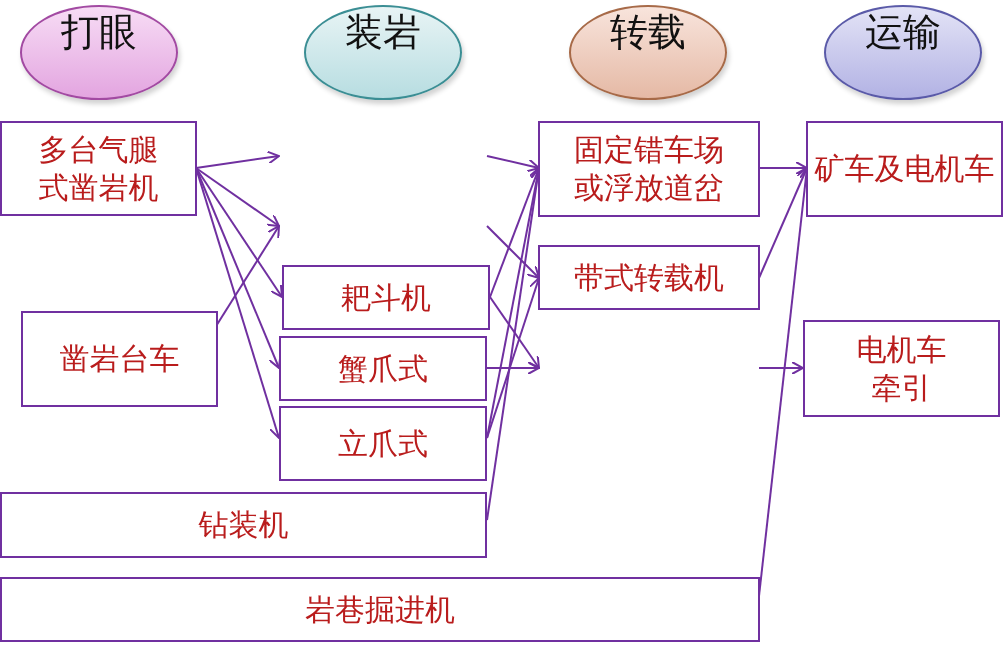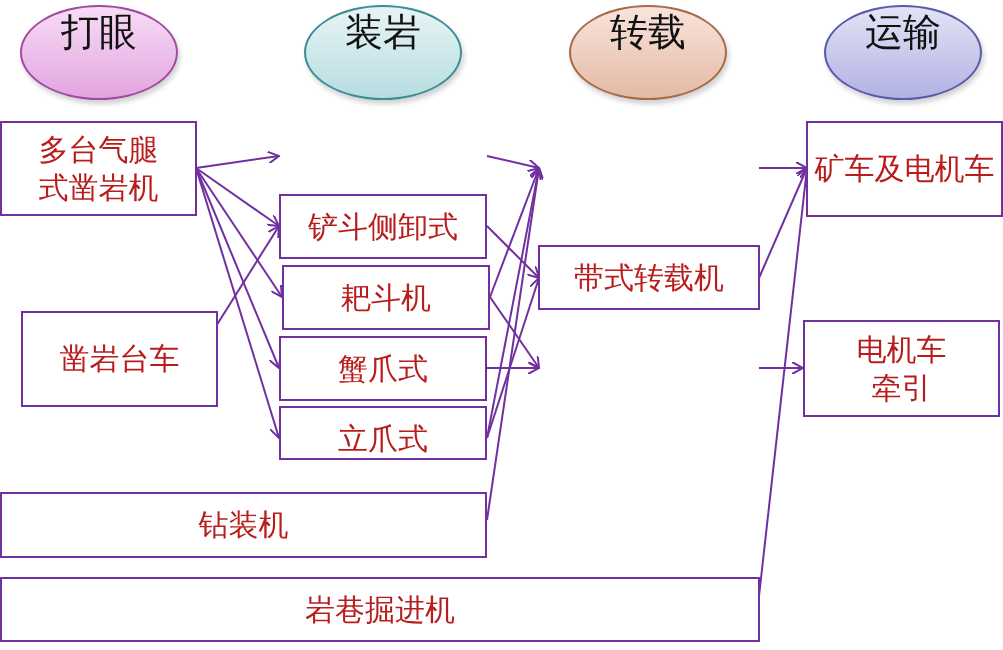--- a/index.html
+++ b/index.html
@@ -69,39 +69,40 @@
     </div>
 
   <div class="box" style="left:0;top:121px;width:197px;height:95px;flex-direction:column;">
     <div>多台气腿</div>
     <div>式凿岩机</div>
   </div>
   <div class="box" style="left:0;top:311px;width:197px;height:96px;margin-left:21px;">
     <span>凿岩台车</span>
   </div>
 
-  <div class="box" style="left:279px;top:194px;width:208px;height:65px;">
-    <span>铲斗侧卸式</span>
-  </div>
   <div class="box" style="left:282px;top:265px;width:208px;height:65px;">
     <span>耙斗机</span>
   </div>
   <div class="box" style="left:279px;top:336px;width:208px;height:65px;">
     <span>蟹爪式</span>
   </div>
-  <div class="box" style="left:279px;top:406px;width:208px;height:54px;align-items:flex-end;">
+  <div class="box" style="left:279px;top:406px;width:208px;height:75px;">
     <span>立爪式</span>
   </div>
   <div class="box" style="left:0;top:492px;width:487px;height:66px;">
     <span>钻装机</span>
   </div>
   <div class="box" style="left:0;top:577px;width:760px;height:65px;">
     <span>岩巷掘进机</span>
   </div>
 
+  <div class="box" style="left:538px;top:121px;width:222px;height:96px;flex-direction:column;">
+    <div>固定错车场</div>
+    <div>或浮放道岔</div>
+  </div>
   <div class="box" style="left:538px;top:245px;width:222px;height:65px;">
     <span>带式转载机</span>
   </div>
 
   <div class="box" style="left:806px;top:121px;width:197px;height:96px;">
     <div>矿车及</div>
     <div>电机车</div>
   </div>
   <div class="box" style="left:803px;top:320px;width:197px;height:97px;flex-direction:column;">
     <div>电机车</div>

